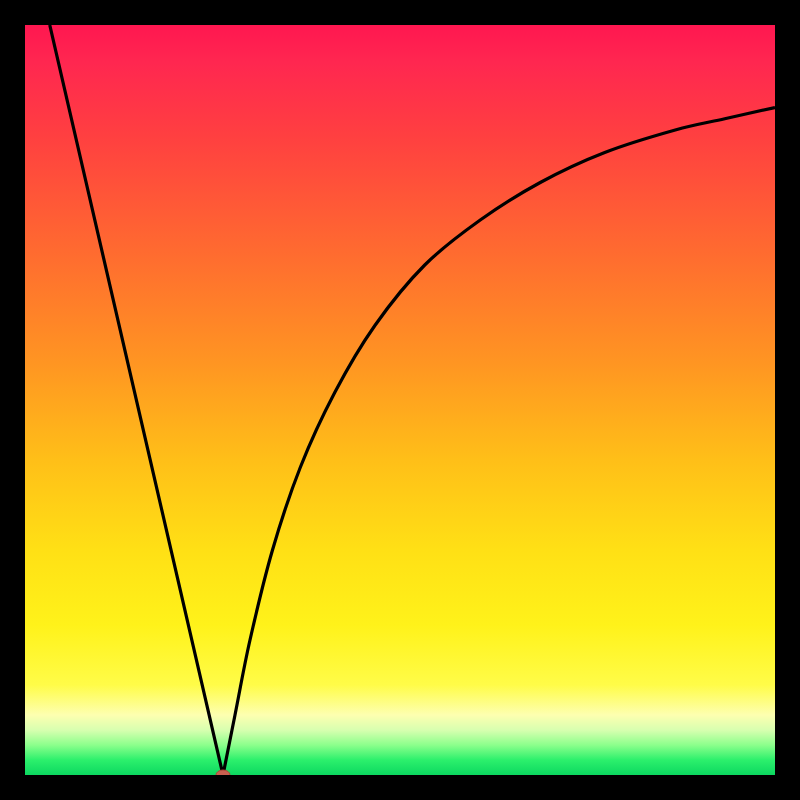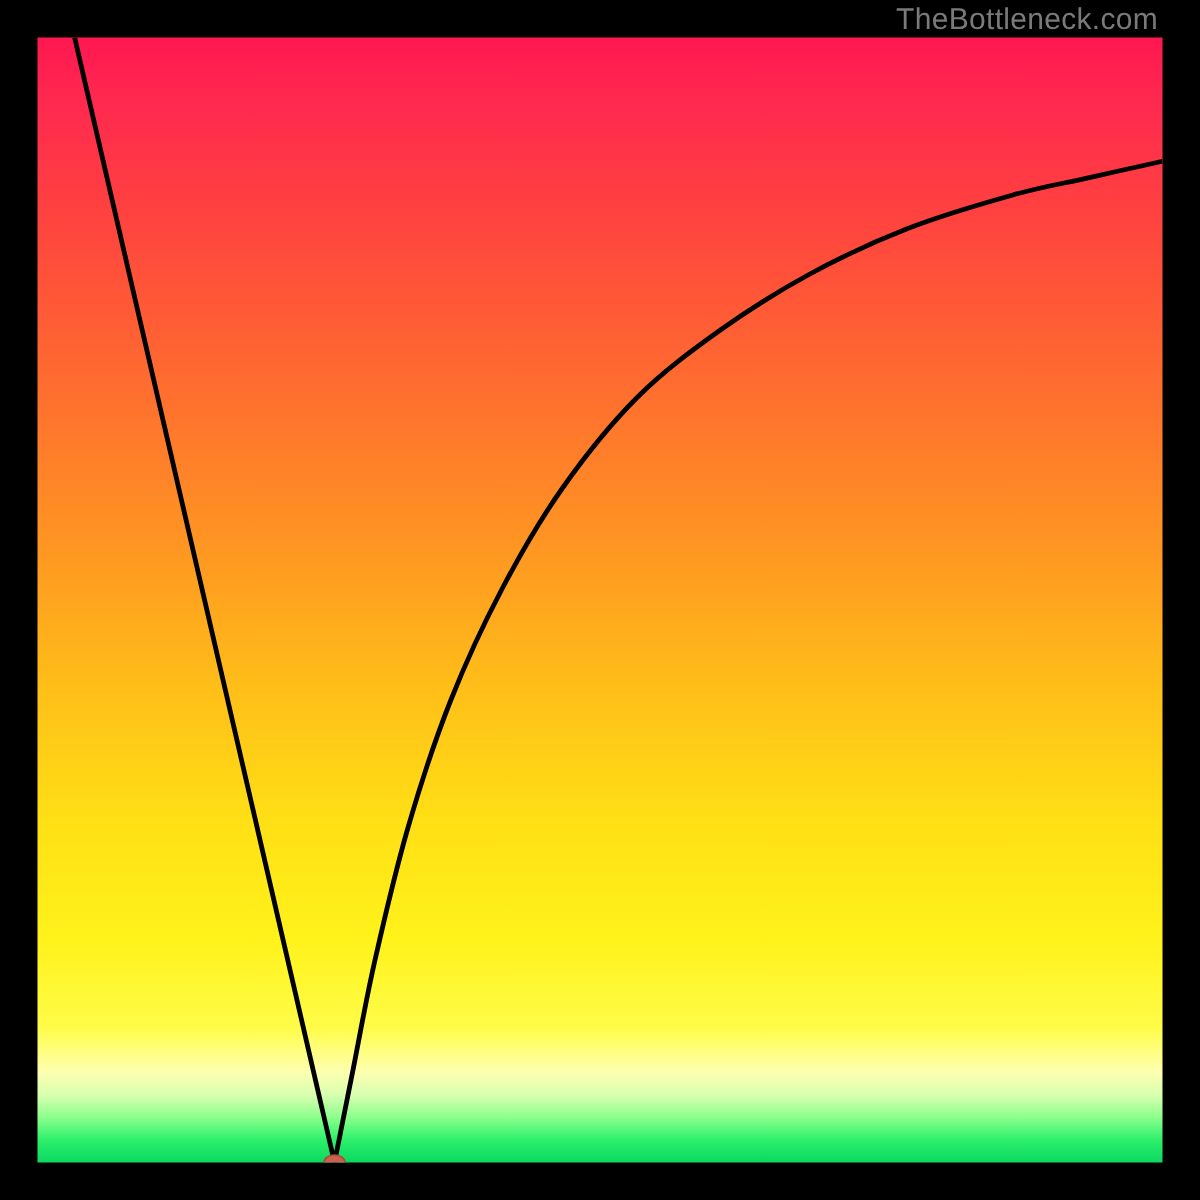--- a/index.html
+++ b/index.html
@@ -63,14 +63,13 @@
 <body>
 
 <div id="container">
   <div id="plot-frame">
     <div id="gradient-bg"></div>
     <svg id="curve" viewBox="0 0 750 750" preserveAspectRatio="none">
       <path id="curve-path" fill="none" stroke="#000000" stroke-width="3.2" d="M 24.75 0 L 198 750 C 200 740 205.50000000000003 712.5 210.00000000000003 690 C 214.50000000000003 667.5 218.75 642.5 225 615 C 231.25 587.5 239.125 553.75 247.5 525 C 255.875 496.25 264.87500000000006 468.75 275.25000000000006 442.5 C 285.62500000000006 416.25 297.25 391.25 309.75 367.5 C 322.25 343.75 335.25 321.25 350.25 300 C 365.25 278.75 382.24999999999994 257.49999999999994 399.74999999999994 239.99999999999994 C 417.24999999999994 222.49999999999994 436 208.75 455.25 195 C 474.5 181.25 494.5 168.75 515.25 157.5 C 536 146.25 557.25 136.25 579.75 127.5 C 602.25 118.75 630.25 110.625 650.25 105 C 670.25 99.375 683.125 97.5 699.75 93.75 C 716.375 90 741.625 84.375 750 82.5"></path>
       <ellipse id="min-marker" rx="7" ry="5" cx="198" cy="750" fill="#c96050" stroke="#b04838" stroke-width="1"></ellipse>
     </svg>
   </div>
-  <div id="attribution">TheBottleneck.com</div>
 </div>
 
 </body></html>

